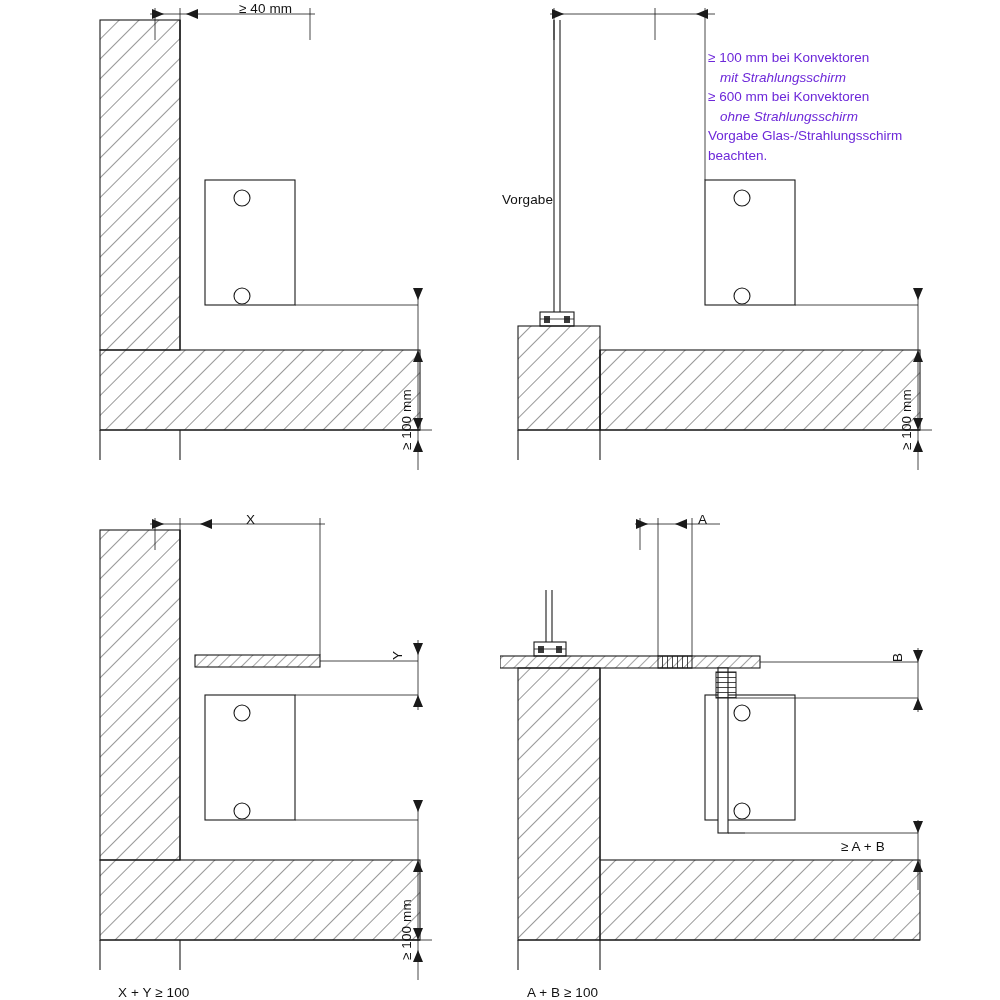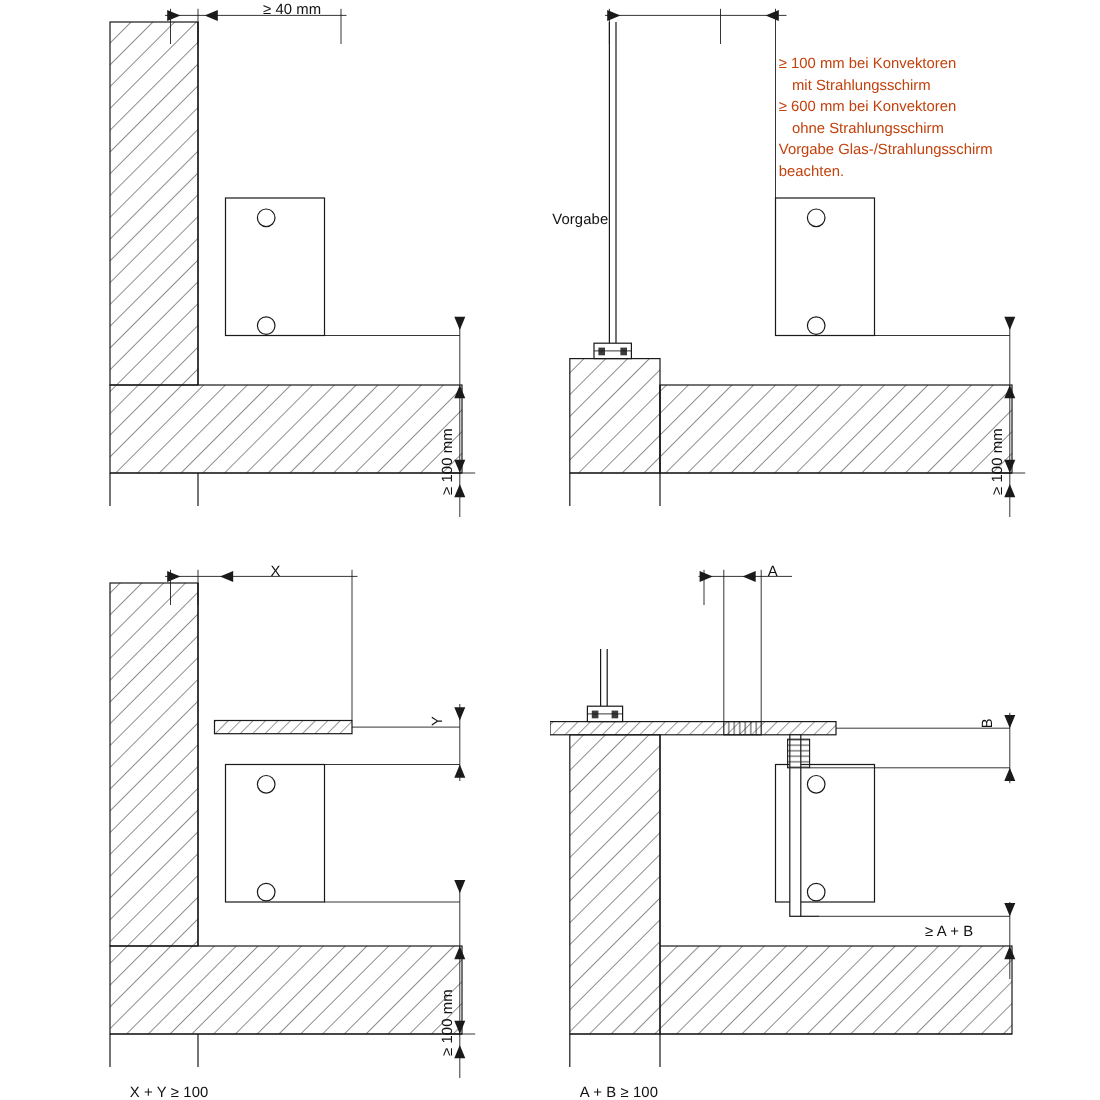--- a/index.html
+++ b/index.html
@@ -31,24 +31,24 @@
     letter-spacing: 0.1px;
   }
   .lbl.vert {
     transform: rotate(-90deg);
     transform-origin: left top;
   }
   .note {
     position: absolute;
     font-size: 13.5px;
     line-height: 1.45;
-    color: #c2410c;
+    color: #6d28d9;
   }
   .note div { white-space: nowrap; }
-  .note .indent { padding-left: 12px; }
+  .note .indent { padding-left: 12px; font-style: italic; }
 </style>
 </head>
 <body>
 
 <div id="sheet">
 
   <div class="panel" style="left:0;top:0;width:500px;height:500px;">
     <svg width="500" height="500" viewBox="0 0 500 500">
       <defs>
         <pattern id="hatchA" width="14" height="14" patternUnits="userSpaceOnUse" patternTransform="rotate(45)">

